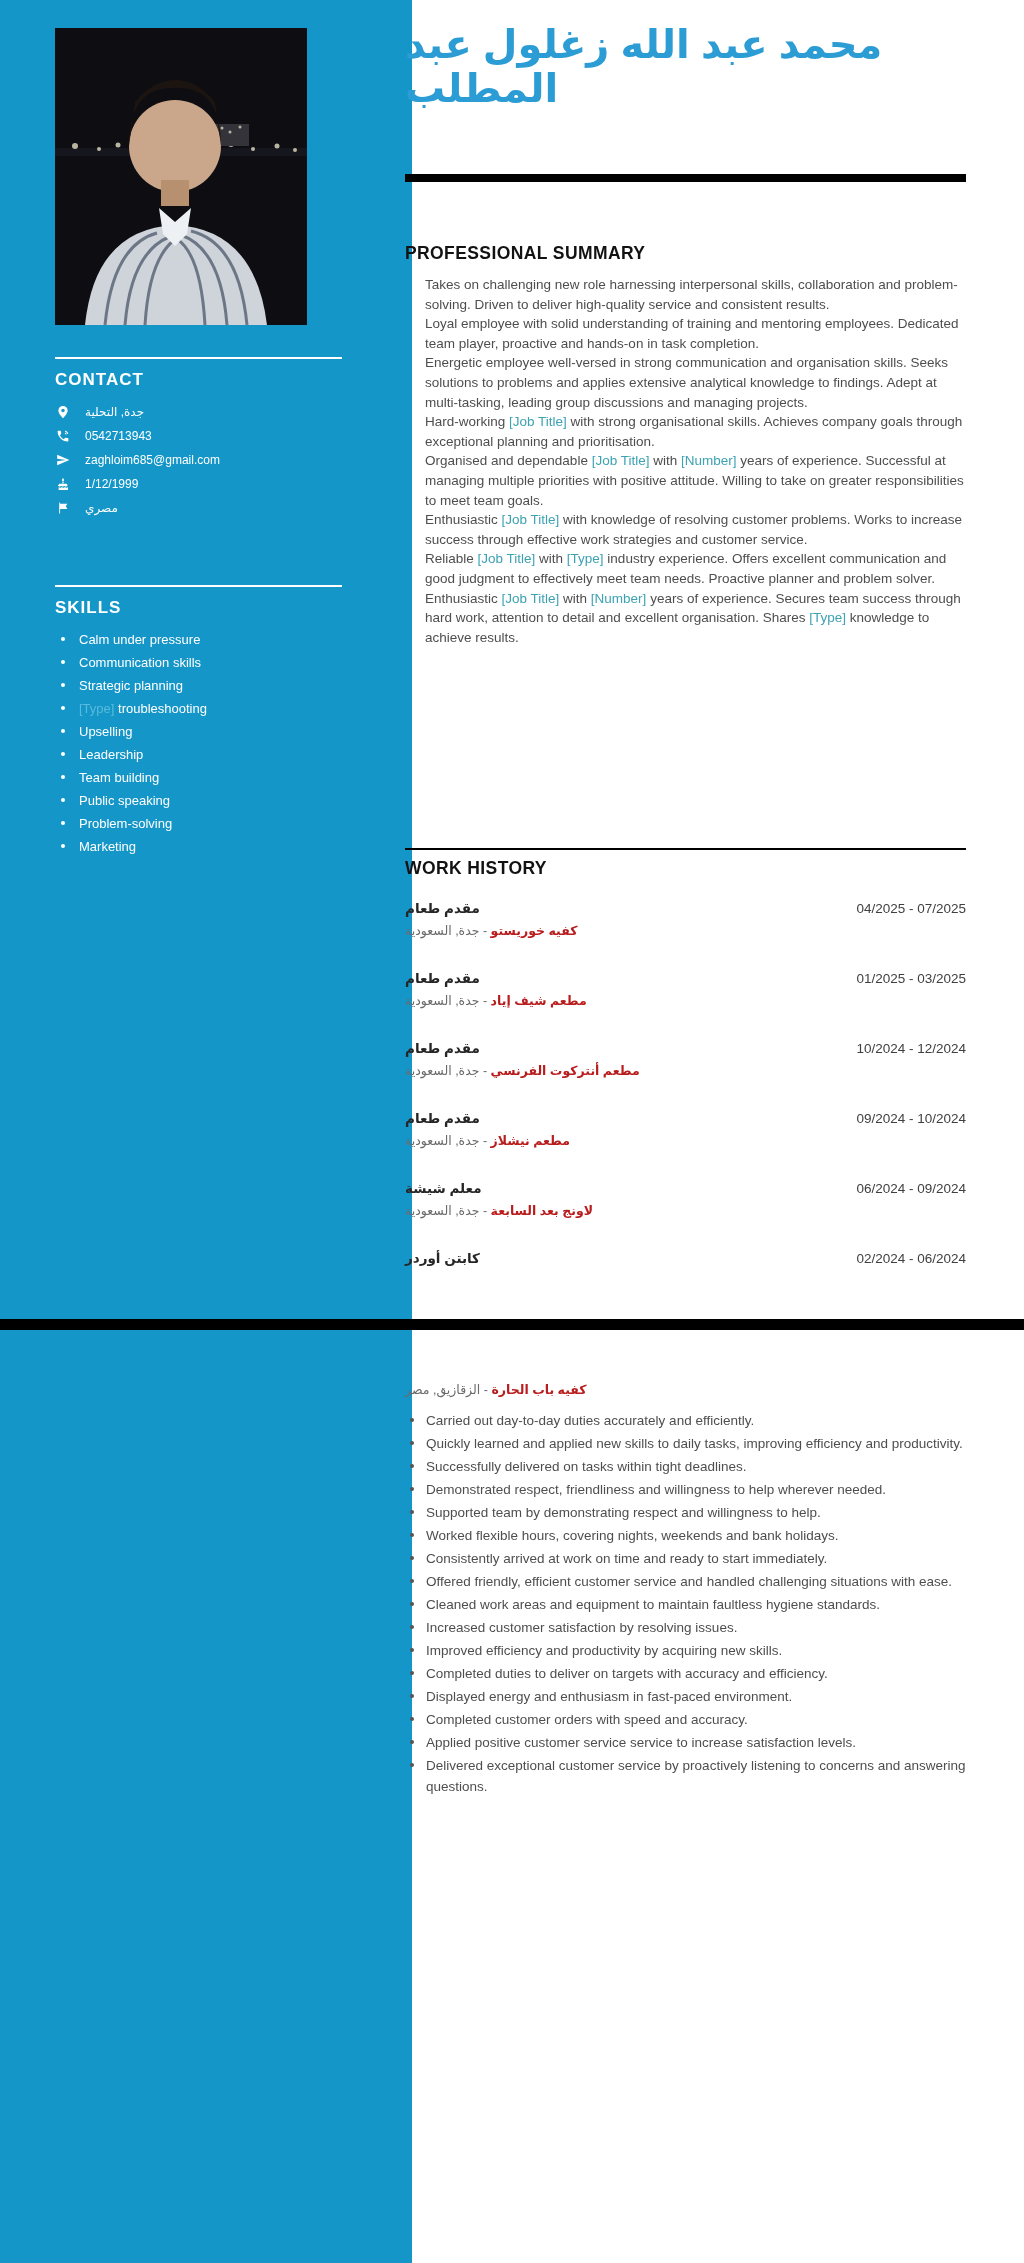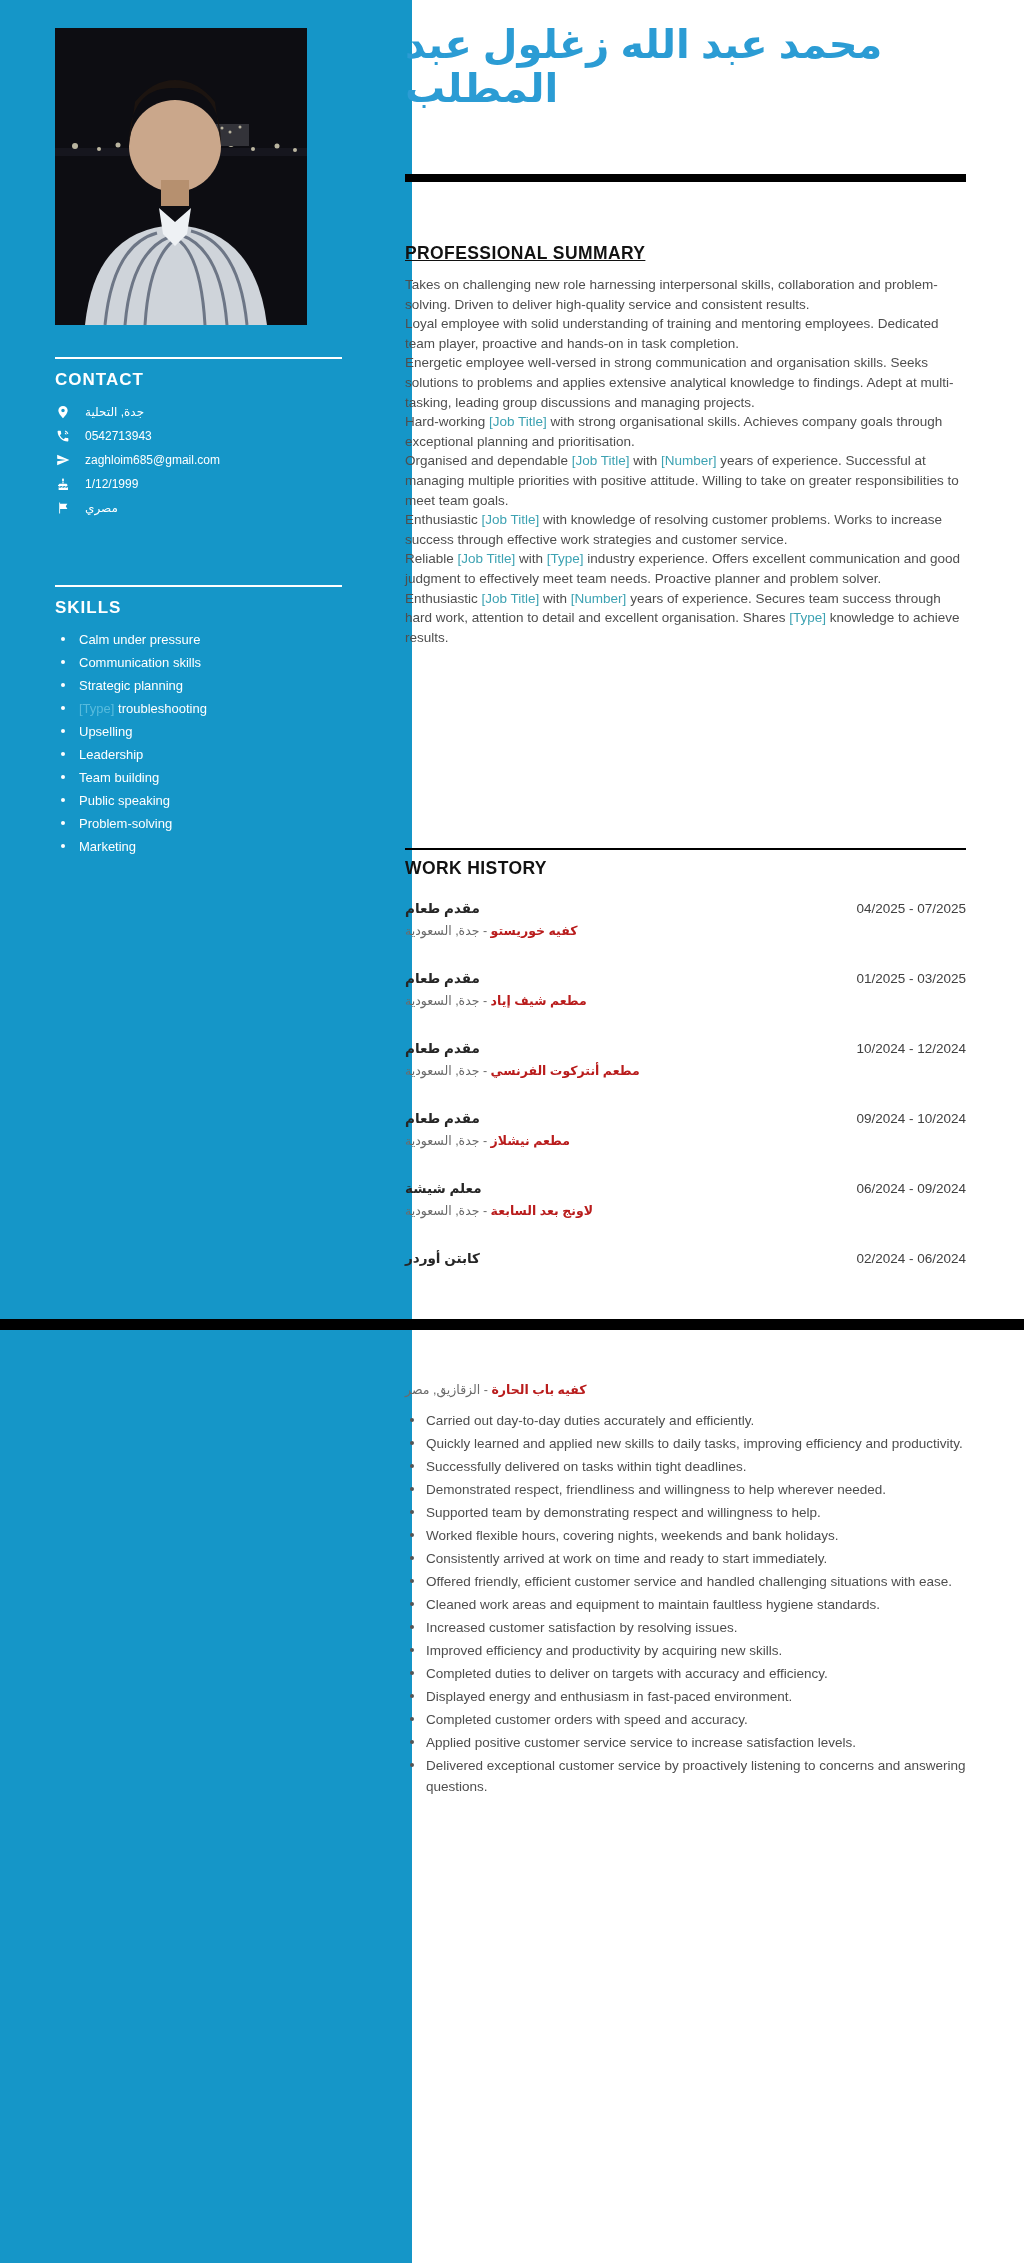--- a/index.html
+++ b/index.html
@@ -27,22 +27,22 @@
 
   
   .pagebreak{position:absolute;left:0;top:1319px;width:1024px;height:11px;background:#000;z-index:5;}
 
   
   main{position:absolute;left:405px;top:0;width:561px;}
   .name{margin:22px 0 0 0;font-size:40px;line-height:1.1;font-weight:bold;
         color:var(--name_color,#2b9cd4);text-align:left;}
   .title-bar{height:8px;background:#000;margin-top:64px;}
   .sec-h{font-size:17.5px;font-weight:bold;color:#121212;letter-spacing:.4px;margin:0;}
-  .summary-h{margin:61px 0 0 0;text-decoration:underline;}
-  .paras{margin-top:11px;}
+  .summary-h{margin:61px 0 0 0;}
+  .paras{margin-top:11px;margin-left:20px;}
   .para{margin:0;font-size:13.5px;line-height:19.6px;color:#4e4e4e;}
   .para .ph,.company-line .ph{color:var(--placeholder_color,#3da2b2);}
 
   .work{position:absolute;left:0;top:848px;width:561px;}
   .thin-rule{height:2px;background:#000;}
   .work-h{margin:8px 0 0 0;}
   .entries{margin-top:20px;}
   .entry{margin-bottom:26px;}
   .entry-head{display:flex;justify-content:space-between;align-items:center;line-height:20px;}
   .jtitle{font-size:13.5px;font-weight:bold;color:#262626;}

